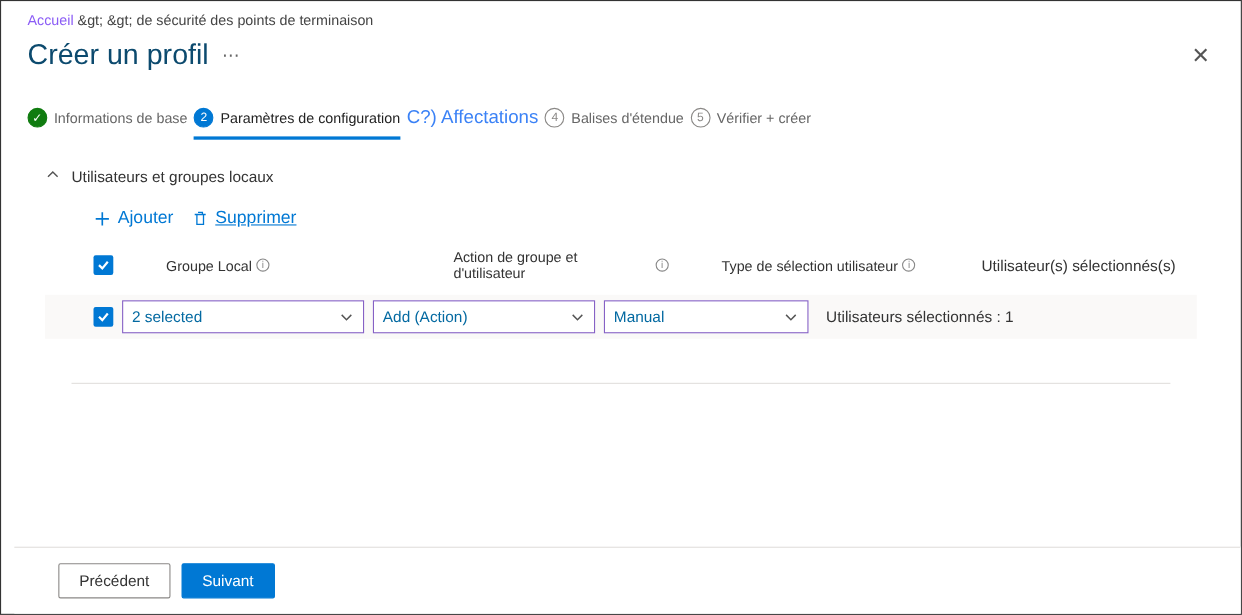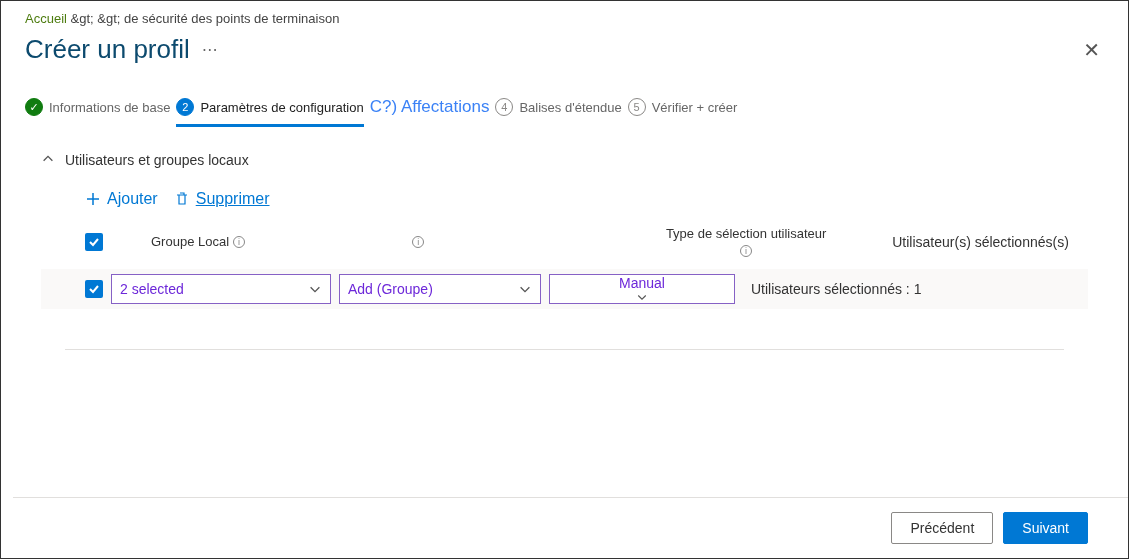--- a/index.html
+++ b/index.html
@@ -1,18 +1,18 @@
 <!DOCTYPE html>
 <html><head>
 <meta charset="utf-8">
 <style>
   * { box-sizing: border-box; margin: 0; padding: 0; font-family: "Segoe UI", Arial, sans-serif; }
   body { background: #fff; width: 1129px; height: 559px; overflow: hidden; border: 1px solid #333; position: relative; }
   .breadcrumb { padding: 10px 24px 4px 24px; font-size: 13px; color: #444; }
-  .breadcrumb a { color: #4d7c0f; text-decoration: none; }
+  .breadcrumb a { color: #8b5cf6; text-decoration: none; }
   .header { padding: 4px 24px 8px 24px; position: relative; }
   .title-row { display: flex; align-items: center; gap: 12px; }
   .title { font-size: 26px; font-weight: 400; color: #0c4a6e; }
   .title-dots { color: #666; font-size: 16px; }
   .subtitle { font-size: 13px; color: #444; margin-top: 2px; }
   .close-btn { position: absolute; right: 28px; top: 8px; font-size: 20px; color: #555; cursor: pointer; background:none;border:none; }
   .steps { display: flex; align-items: center; gap: 6px; padding: 24px 24px 0 24px; }
   .step { display: flex; align-items: center; gap: 6px; font-size: 13px; color: #666; white-space: nowrap; padding-bottom: 8px; border-bottom: 3px solid transparent; }
   .step.active { color: #222; border-bottom-color: #0078d4; }
   .step .badge { width: 18px; height: 18px; border-radius: 50%; border: 1px solid #8a8886; color: #8a8886; display: inline-flex; align-items: center; justify-content: center; font-size: 11px; }
@@ -25,28 +25,28 @@
   .toolbar { display: flex; align-items: center; gap: 16px; padding-left: 44px; margin-bottom: 18px; font-size: 16px; }
   .tool-btn { display: inline-flex; align-items: center; gap: 6px; color: #0078d4; cursor: pointer; }
   .tool-btn .icon { width: 16px; height: 16px; }
   .tool-btn.del { color: #0078d4; text-decoration: underline; }
   .table-head { display: flex; align-items: center; padding-left: 44px; gap: 8px; font-size: 13px; color: #333; margin-bottom: 12px; }
   .th { display: flex; align-items: center; gap: 4px; margin-left: 40px; }
   .info-icon { width: 12px; height: 12px; border-radius: 50%; border: 1px solid #888; display:inline-flex;align-items:center;justify-content:center;font-size:9px;color:#888; }
   .checkbox { width: 18px; height: 18px; background: #0078d4; border-radius: 2px; display: inline-flex; align-items: center; justify-content: center; flex-shrink:0; }
   .checkbox svg { width: 12px; height: 12px; }
   .row { display: flex; align-items: center; padding-left: 44px; gap: 8px; background: #faf9f8; height: 40px; }
-  .select { border: 1px solid #8661c5; height: 30px; display: flex; align-items: center; justify-content: space-between; padding: 0 8px; font-size: 14px; color: #6d28d9; background: #fff; cursor: pointer; }
+  .select { border: 1px solid #8661c5; height: 30px; display: flex; align-items: center; justify-content: space-between; padding: 0 8px; font-size: 14px; color: #0369a1; background: #fff; cursor: pointer; }
   .select .chev { color: #555; }
   .col1 { width: 220px; }
   .col2 { width: 202px; }
-  .col3 { width: 186px; flex-direction: column; }
+  .col3 { width: 186px; }
   .col4 { width: 210px; font-size: 14px; color: #333; padding-left: 8px; }
   .divider { border: none; border-top: 1px solid #e1dfdd; margin: 40px 24px 0 24px; }
-  .footer { position: absolute; bottom: 0; left: 12px; right: 0; border-top: 1px solid #e1dfdd; padding: 14px 40px; display: flex; gap: 10px; background:#fff;justify-content:flex-end; }
+  .footer { position: absolute; bottom: 0; left: 12px; right: 0; border-top: 1px solid #e1dfdd; padding: 14px 40px; display: flex; gap: 10px; background:#fff; }
   .btn { height: 32px; padding: 0 18px; font-size: 14px; border-radius: 2px; cursor: pointer; }
   .btn-secondary { background: #fff; border: 1px solid #8a8886; color: #333; }
   .btn-primary { background: #0078d4; border: 1px solid #0078d4; color: #ffffff; }
 </style>
 </head>
 <body>
 
 <div class="breadcrumb">
   <a>Accueil</a>
   <span>&amp;gt;</span>
@@ -112,20 +112,21 @@
     <span class="checkbox">
       <svg viewBox="0 0 12 12">
           <path d="M2 6 L5 9 L10 3" stroke="#fff" stroke-width="2" fill="none"></path>
         </svg>
     </span>
     <div class="th col1">
       <span>Groupe Local</span>
       <span class="info-icon">i</span>
     </div>
     <div class="th col2">
+      <span>Action de groupe et d'utilisateur</span>
       <span class="info-icon">i</span>
     </div>
     <div class="th col3">
       <span>Type de sélection utilisateur</span>
       <span class="info-icon">i</span>
     </div>
     <div class="th col4">
       <span>Utilisateur(s) sélectionnés(s)</span>
     </div>
   </div>
@@ -136,21 +137,21 @@
           <path d="M2 6 L5 9 L10 3" stroke="#fff" stroke-width="2" fill="none"></path>
         </svg>
     </span>
     <div class="select col1">
       <span>2 selected</span>
       <svg class="chev" width="14" height="14" viewBox="0 0 16 16">
           <path d="M3 6 L8 11 L13 6" stroke="#555" stroke-width="1.5" fill="none"></path>
         </svg>
     </div>
     <div class="select col2">
-      <span>Add (Groupe)</span>
+      <span>Add (Action)</span>
       <svg class="chev" width="14" height="14" viewBox="0 0 16 16">
           <path d="M3 6 L8 11 L13 6" stroke="#555" stroke-width="1.5" fill="none"></path>
         </svg>
     </div>
     <div class="select col3">
       <span>Manual</span>
       <svg class="chev" width="14" height="14" viewBox="0 0 16 16">
           <path d="M3 6 L8 11 L13 6" stroke="#555" stroke-width="1.5" fill="none"></path>
         </svg>
     </div>

